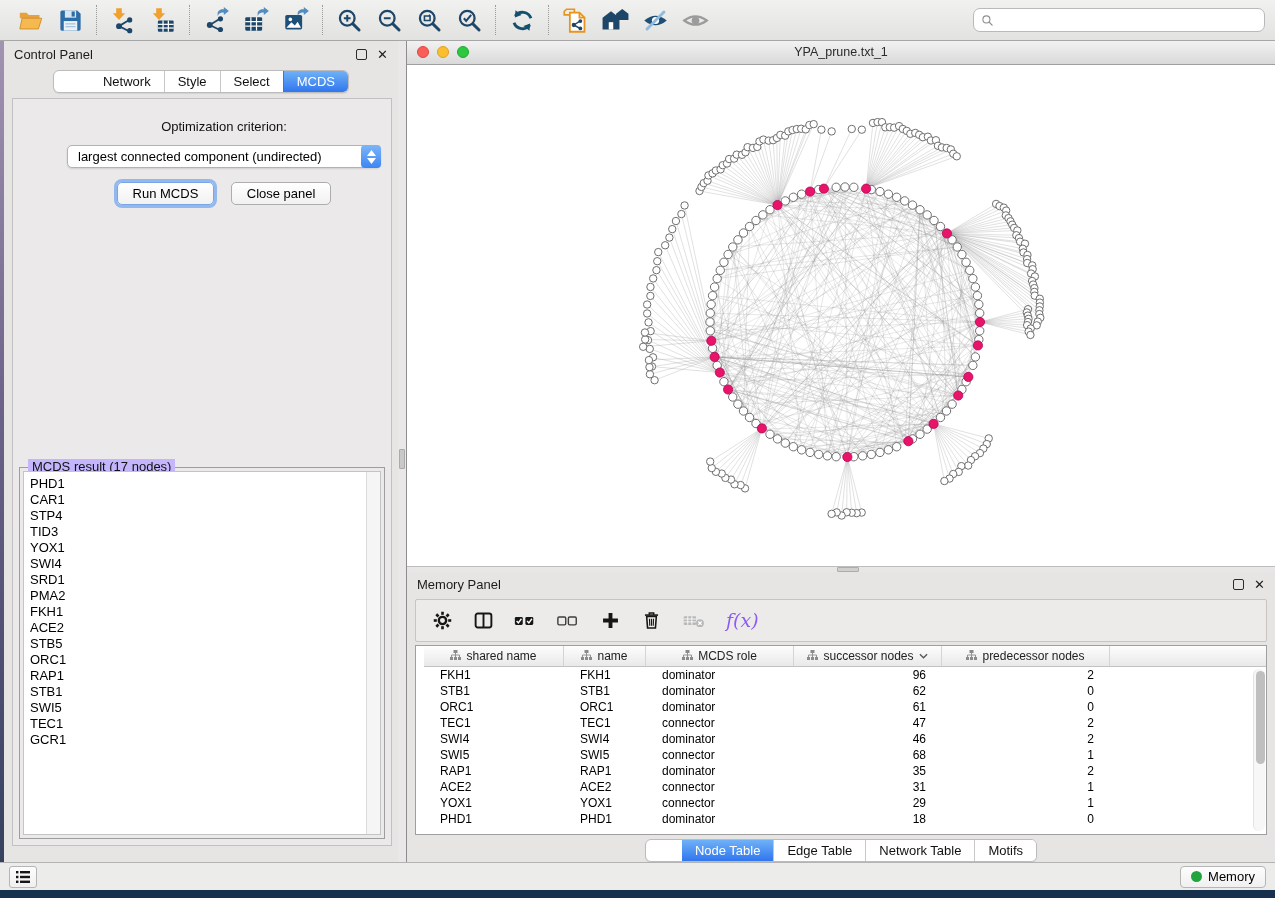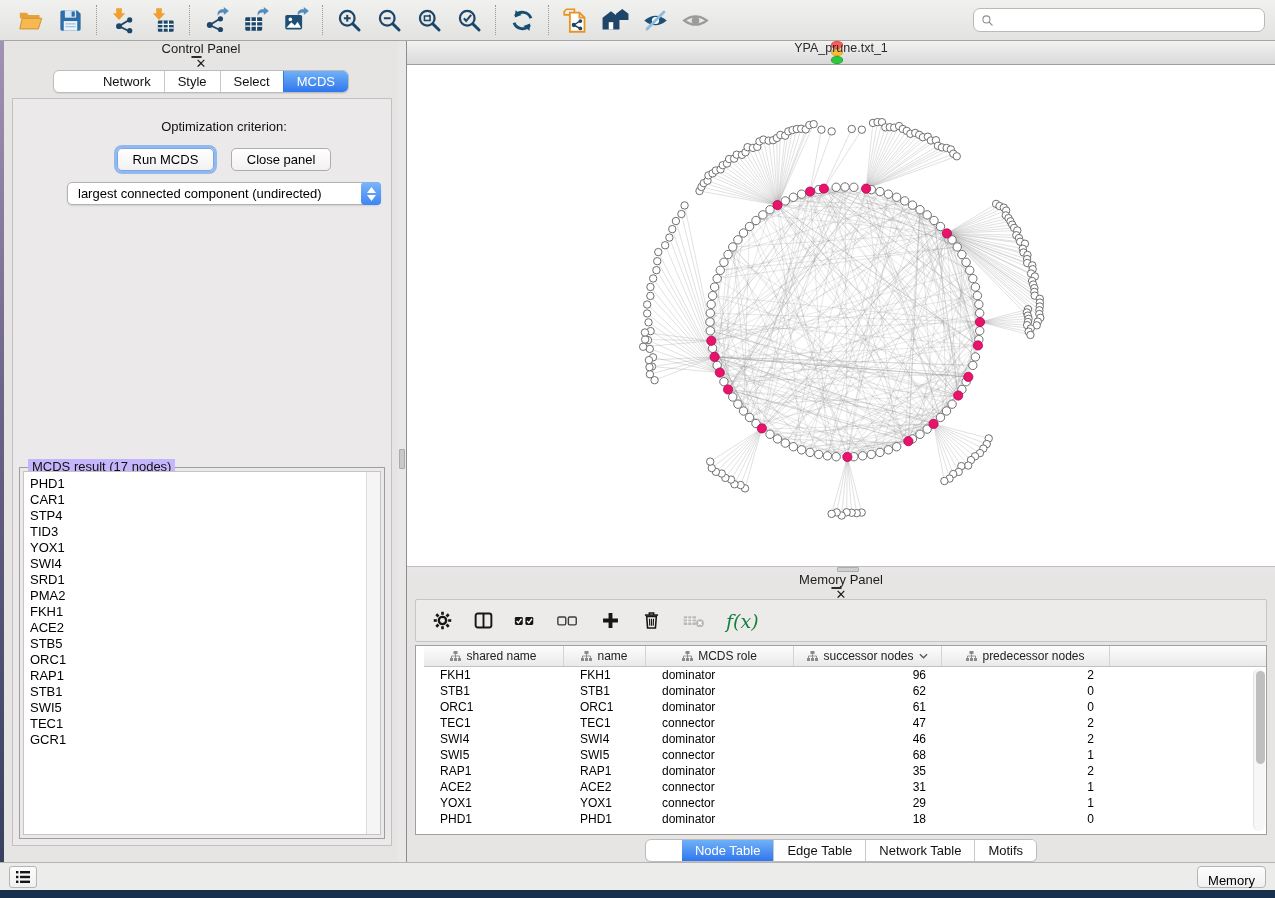--- a/index.html
+++ b/index.html
@@ -18,21 +18,21 @@
     border:1px solid #b9b9b9; border-radius:7px; display:flex; align-items:center; padding:0 7px; }
   #search-box svg { width:13px; height:13px; flex:none; }
   #search-box input { border:none; outline:none; flex:1; font-size:13px; margin-left:5px; background:transparent; }
 
   
   #left-strip { position:absolute; left:0; top:41px; width:4px; height:821px;
     background:linear-gradient(180deg,#a193b2,#6c6288 45%,#37415f); }
 
   
   #control-panel { position:absolute; left:4px; top:41px; width:394px; height:821px; background:#e7e5e4; }
-  .panel-titlebar { height:26px; display:flex; align-items:center; padding:0 10px; font-size:13px; color:#1c1c1c;flex-direction:column; }
+  .panel-titlebar { height:26px; display:flex; align-items:center; padding:0 10px; font-size:13px; color:#1c1c1c; }
   .panel-titlebar .spacer { flex:1; }
   .float-btn { width:11px; height:11px; border:1.6px solid #2b2b2b; border-radius:2px; margin-right:10px; }
   .close-btn { font-size:13px; font-weight:bold; color:#1c1c1c; line-height:11px; }
   .seg-tabs { display:inline-flex; border:1px solid #bcbcbc; border-radius:6px; overflow:hidden;
     background:#fff; box-shadow:0 1px 1px rgba(0,0,0,.08);padding-left:36px; }
   .seg-tab { padding:3px 13px; font-size:13px; color:#111; border-left:1px solid #c8c8c8; background:#fff; cursor:default; }
   .seg-tab:first-child { border-left:none; }
   .seg-tab.selected { background:linear-gradient(#6fb1f7,#3076ee); color:#fff; border-left-color:#3076ee; }
   #cp-tab-row { text-align:center; margin-top:3px; }
   #cp-content { position:absolute; left:8px; right:6px; top:57px; height:748px;
@@ -62,38 +62,38 @@
   
   #v-splitter { position:absolute; left:398px; top:41px; width:9px; height:821px;
     background:#e9e7e7; border-right:1px solid #8d8d8d; }
   #v-splitter .knob { position:absolute; left:1px; top:408px; width:6px; height:20px;
     background:#c9c9c9; border:1px solid #aaa; border-radius:1px; }
 
   
   #right-area { position:absolute; left:407px; top:41px; width:868px; height:821px;
     display:flex; flex-direction:column; }
   #net-titlebar { height:24px; background:linear-gradient(#f2f2f2,#d9d9d9);
-    border-bottom:1px solid #9f9f9f; position:relative; display:flex; align-items:center; padding:0 10px;flex-direction:column; }
+    border-bottom:1px solid #9f9f9f; position:relative; display:flex; align-items:center; padding:0 10px; }
   .traffic { width:12px; height:12px; border-radius:50%; margin-right:8px; }
   .traffic.red { background:#f95f57; border:1px solid #dd4742; }
   .traffic.yellow { background:#fbbe2e; border:1px solid #dfa023; }
   .traffic.green { background:#2bc840; border:1px solid #23a834; }
   #net-title { position:absolute; left:0; right:0; text-align:center; font-size:12.5px; color:#2b2b2b; }
   #net-canvas { height:502px; background:#fff; position:relative; }
   #net-canvas svg { position:absolute; inset:0; }
   #h-splitter { height:6px; background:#e8e6e6; border-top:1px solid #bdbdbd; position:relative; }
   #h-splitter .knob { position:absolute; left:430px; top:0px; width:22px; height:5px;
     background:#cfcfcf; border:1px solid #adadad; border-radius:1px; }
 
   
   #table-panel { flex:1; background:#e7e5e4; display:flex; flex-direction:column; }
   #tp-toolbar { margin:1px 8px 0 8px; height:43px; background:#edebe9; border:1px solid #c7c5c3;
     border-radius:2px; display:flex; align-items:center; gap:20px; padding-left:16px; }
   #tp-toolbar svg { height:21px; }
-  .fx-label { font-size:19px; font-style:italic; color:#15803d; font-family:"DejaVu Serif","Liberation Serif",serif; }
+  .fx-label { font-size:19px; font-style:italic; color:#8b5cf6; font-family:"DejaVu Serif","Liberation Serif",serif; }
   #tp-tablewrap { margin:3px 8px 0 8px; background:#fff; border:1px solid #9f9f9f; height:190px;
     position:relative; overflow:hidden;padding-left:8px; }
   #tp-header { height:21px; background:linear-gradient(#fdfdfd,#e9e9e9); border-bottom:1px solid #c2c2c2;
     display:flex; }
   .th { display:flex; align-items:center; justify-content:center; gap:5px; font-size:12px; color:#222;
     border-right:1px solid #d4d4d4; height:100%; }
   .th svg { width:11px; height:11px; }
   .c0{width:140px}.c1{width:82px}.c2{width:148px}.c3{width:148px}.c4{width:168px}.c5{flex:1;border-right:none}
   .trow { display:flex; height:16px; align-items:center; }
   .td { font-size:12px; color:#000; height:100%; display:flex; align-items:center; }
@@ -105,21 +105,21 @@
     background:#bfbfbf; border-radius:5px; }
   #tp-tabs { text-align:center; margin-top:4px; }
 
   
   #status-bar { position:absolute; left:0; top:862px; width:1275px; height:28px;
     background:#ececea; border-top:1px solid #b3b3b3; display:flex; align-items:center; padding:0 9px; }
   #panels-btn { width:28px; height:22px; background:linear-gradient(#fdfdfd,#f0f0f0);
     border:1px solid #b5b5b5; border-radius:3px; display:flex; align-items:center; justify-content:center; }
   #memory-btn { margin-left:auto; height:22px; background:linear-gradient(#fdfdfd,#f0f0f0);
     border:1px solid #b5b5b5; border-radius:4px; display:flex; align-items:center; padding:0 10px; gap:6px;
-    font-size:13px; color:#000;flex-direction:column; }
+    font-size:13px; color:#000; }
   #memory-dot { width:11px; height:11px; border-radius:50%; }
 </style>
 </head>
 <body>
 
 <div id="toolbar">
   <div class="tb-btn">
     <svg viewBox="0 0 24 24">
         <path d="M2.5 5h6l2 2.2h9.5V10H2.5z" fill="#e8a23b"></path>
         <path d="M4.5 10h17.5l-3 9.5H2.5z" fill="#f5b94f" stroke="#d1892b" stroke-width=".8"></path>
@@ -290,34 +290,34 @@
   <div id="cp-tab-row">
     <span class="seg-tabs">
       <span class="seg-tab">Network</span>
       <span class="seg-tab">Style</span>
       <span class="seg-tab">Select</span>
       <span class="seg-tab selected">MCDS</span>
     </span>
   </div>
   <div id="cp-content">
     <div id="opt-label">Optimization criterion:</div>
-    <div id="cp-buttons">
-      <button class="mac-btn focused">Run MCDS</button>
-      <button class="mac-btn">Close panel</button>
-    </div>
     <div id="criterion-select">
       <span class="sel-text">largest connected component (undirected)</span>
       <span class="stepper">
         <svg width="9" height="6" viewBox="0 0 9 6">
             <polygon points="4.5,0 9,6 0,6" fill="#fff"></polygon>
           </svg>
         <svg width="9" height="6" viewBox="0 0 9 6">
             <polygon points="0,0 9,0 4.5,6" fill="#fff"></polygon>
           </svg>
       </span>
+    </div>
+    <div id="cp-buttons">
+      <button class="mac-btn focused">Run MCDS</button>
+      <button class="mac-btn">Close panel</button>
     </div>
     <div id="mcds-fieldset">
       <span id="mcds-legend">MCDS result (17 nodes)</span>
       <div id="mcds-list">
         <div id="mcds-items">
             <div class="mcds-item">PHD1</div>
             <div class="mcds-item">CAR1</div>
             <div class="mcds-item">STP4</div>
             <div class="mcds-item">TID3</div>
             <div class="mcds-item">YOX1</div>

